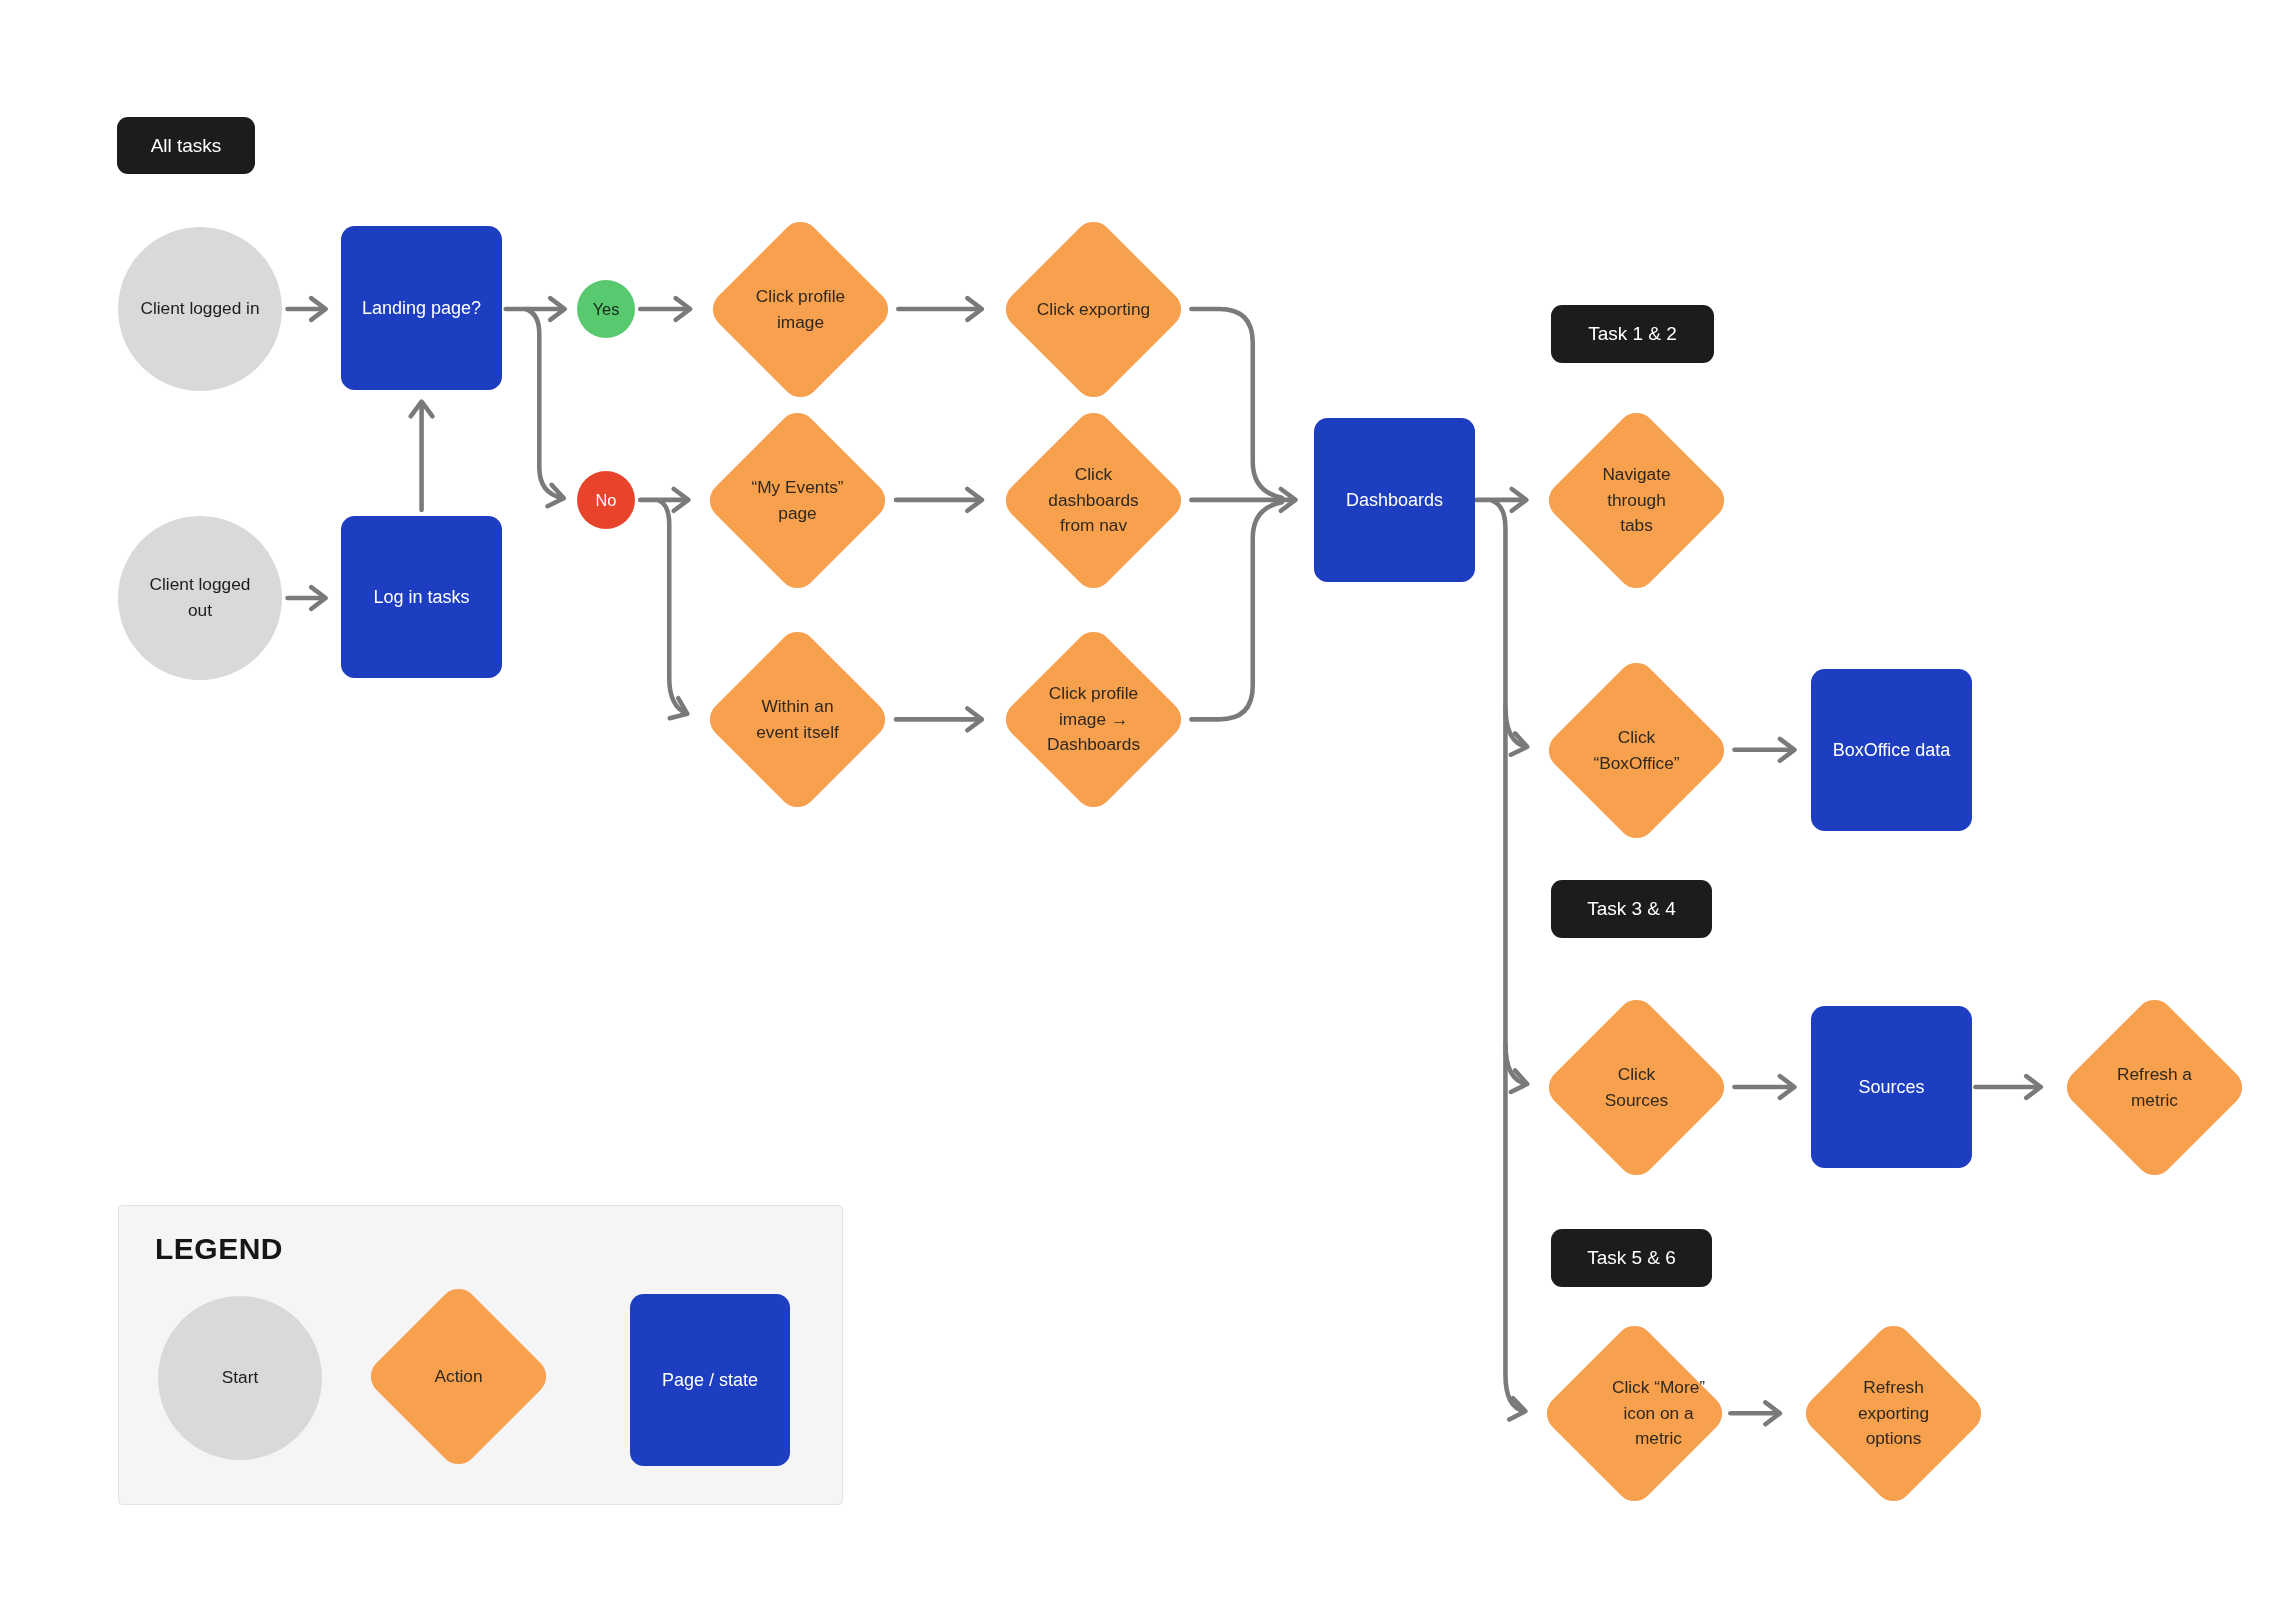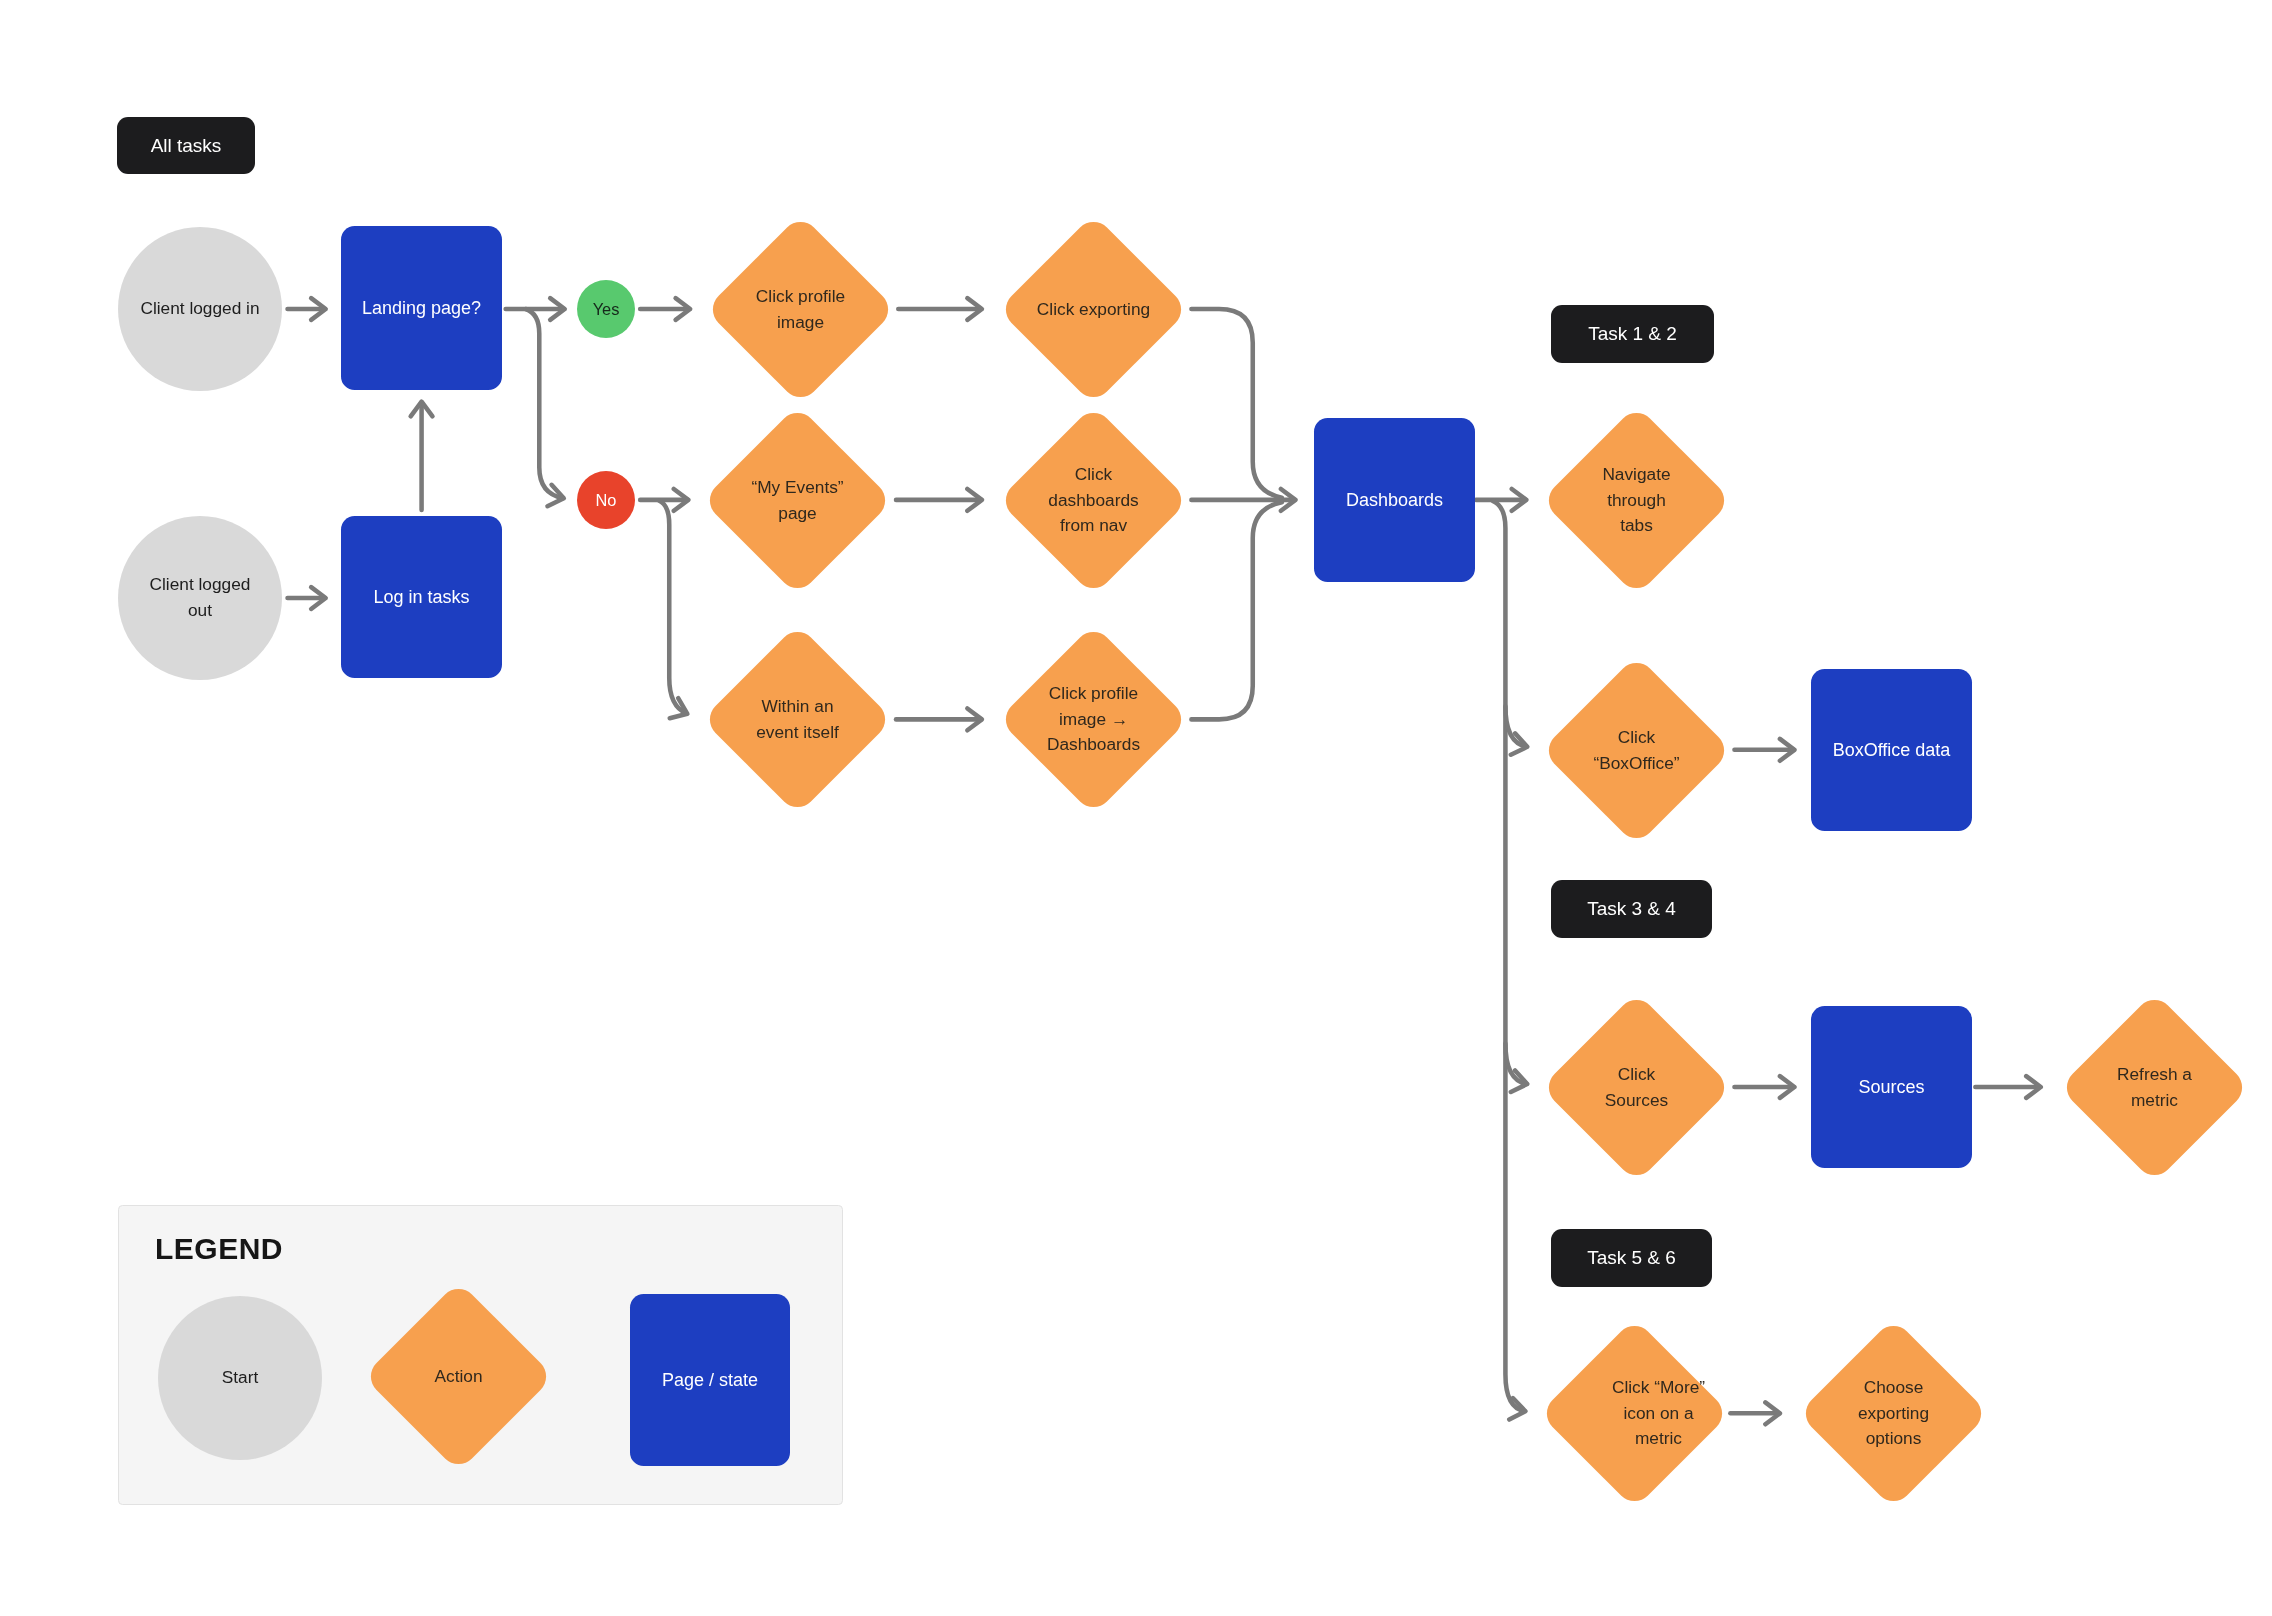--- a/index.html
+++ b/index.html
@@ -194,21 +194,21 @@
   <div class="node diamond" style="left:2058px;top:991px;">
     <span class="shape"></span>
     <span class="lbl w190">Refresh a metric</span>
   </div>
   <div class="node diamond" style="left:1538px;top:1317px;">
     <span class="shape"></span>
     <span class="lbl w220">Click “More” icon on a metric</span>
   </div>
   <div class="node diamond" style="left:1797px;top:1317px;">
     <span class="shape"></span>
-    <span class="lbl w180">Choose exporting options</span>
+    <span class="lbl w180">Refresh exporting options</span>
   </div>
 
   <div class="legend">
     <div class="legend-title">LEGEND</div>
     <div class="node circle-big" style="left:39px;top:90px;">
       <span class="lbl">Start</span>
     </div>
     <div class="node diamond" style="left:243px;top:74px;">
       <span class="shape"></span>
       <span class="lbl">Action</span>

